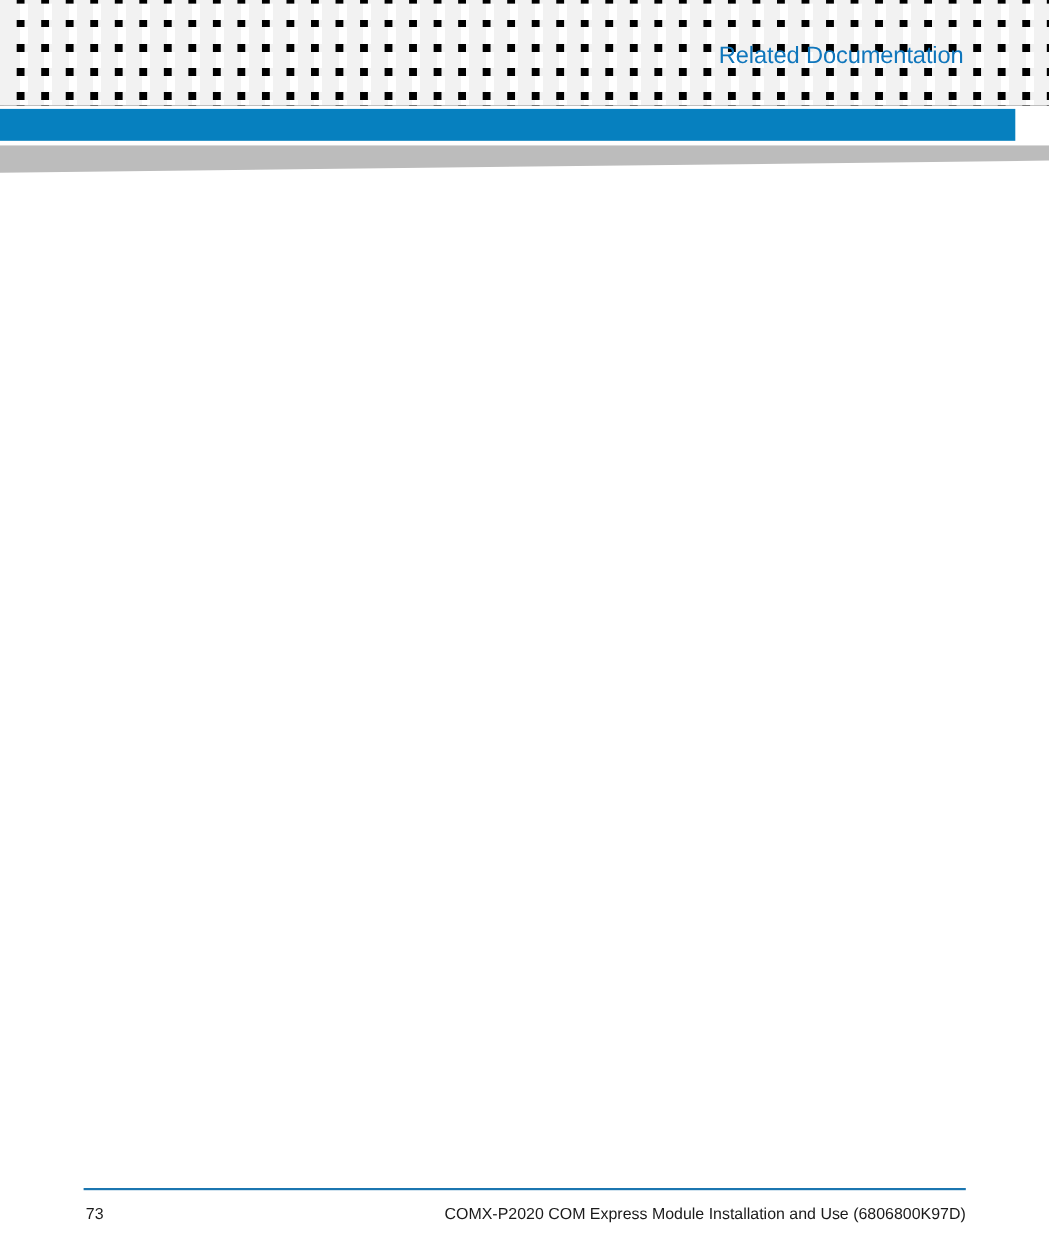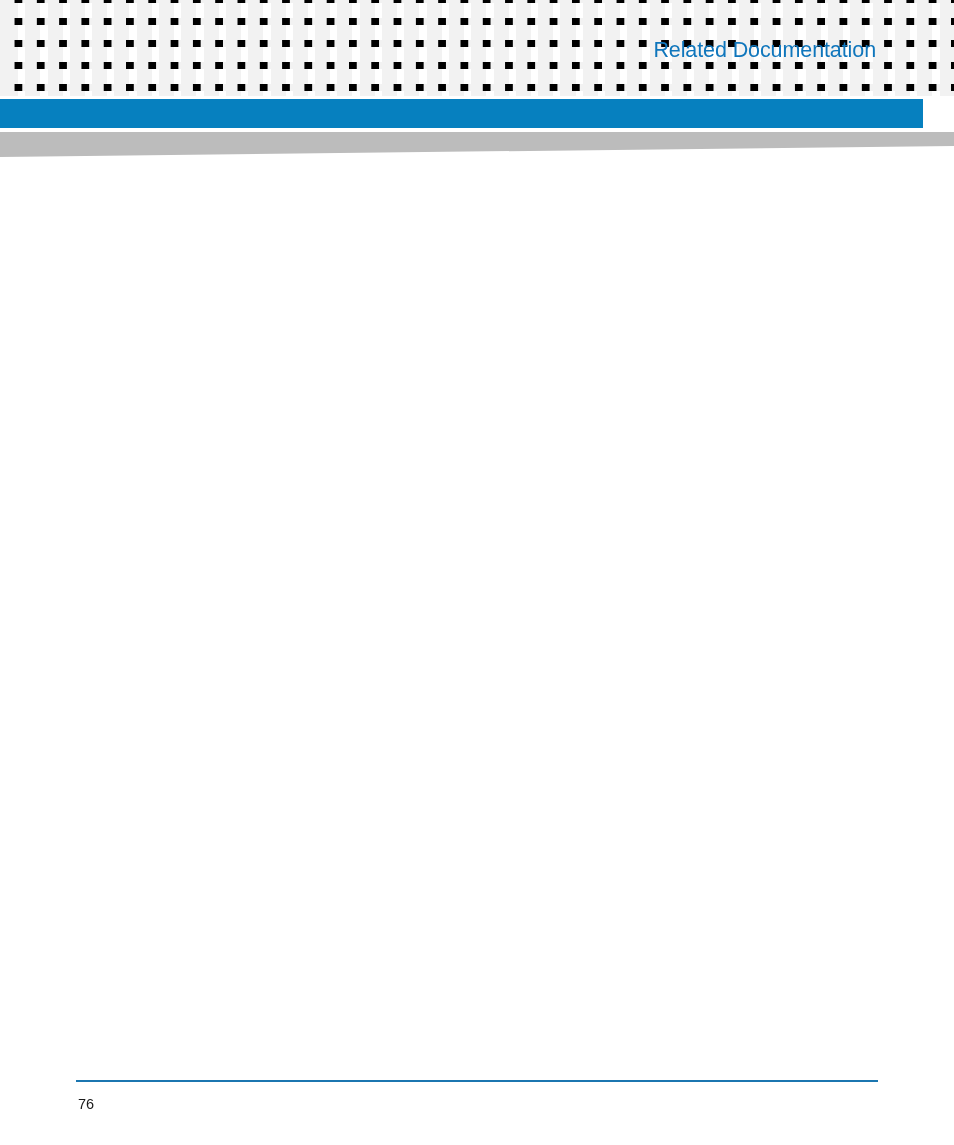--- a/index.html
+++ b/index.html
@@ -153,14 +153,15 @@
     <polygon points="0,0 954,0 954,14 0,25" fill="#bcbcbc"></polygon>
   </svg>
 </div>
 
 <div id="page-body">
   <div></div>
 </div>
 
 <div id="footer">
   <div id="footer-rule"></div>
-  <div id="footer-page-number">76</div>
+  <div id="footer-page-number">73</div>
+  <div id="footer-doc-title">COMX-P2020 COM Express Module Installation and Use (6806800K97D)</div>
 </div>
 
 </body></html>

